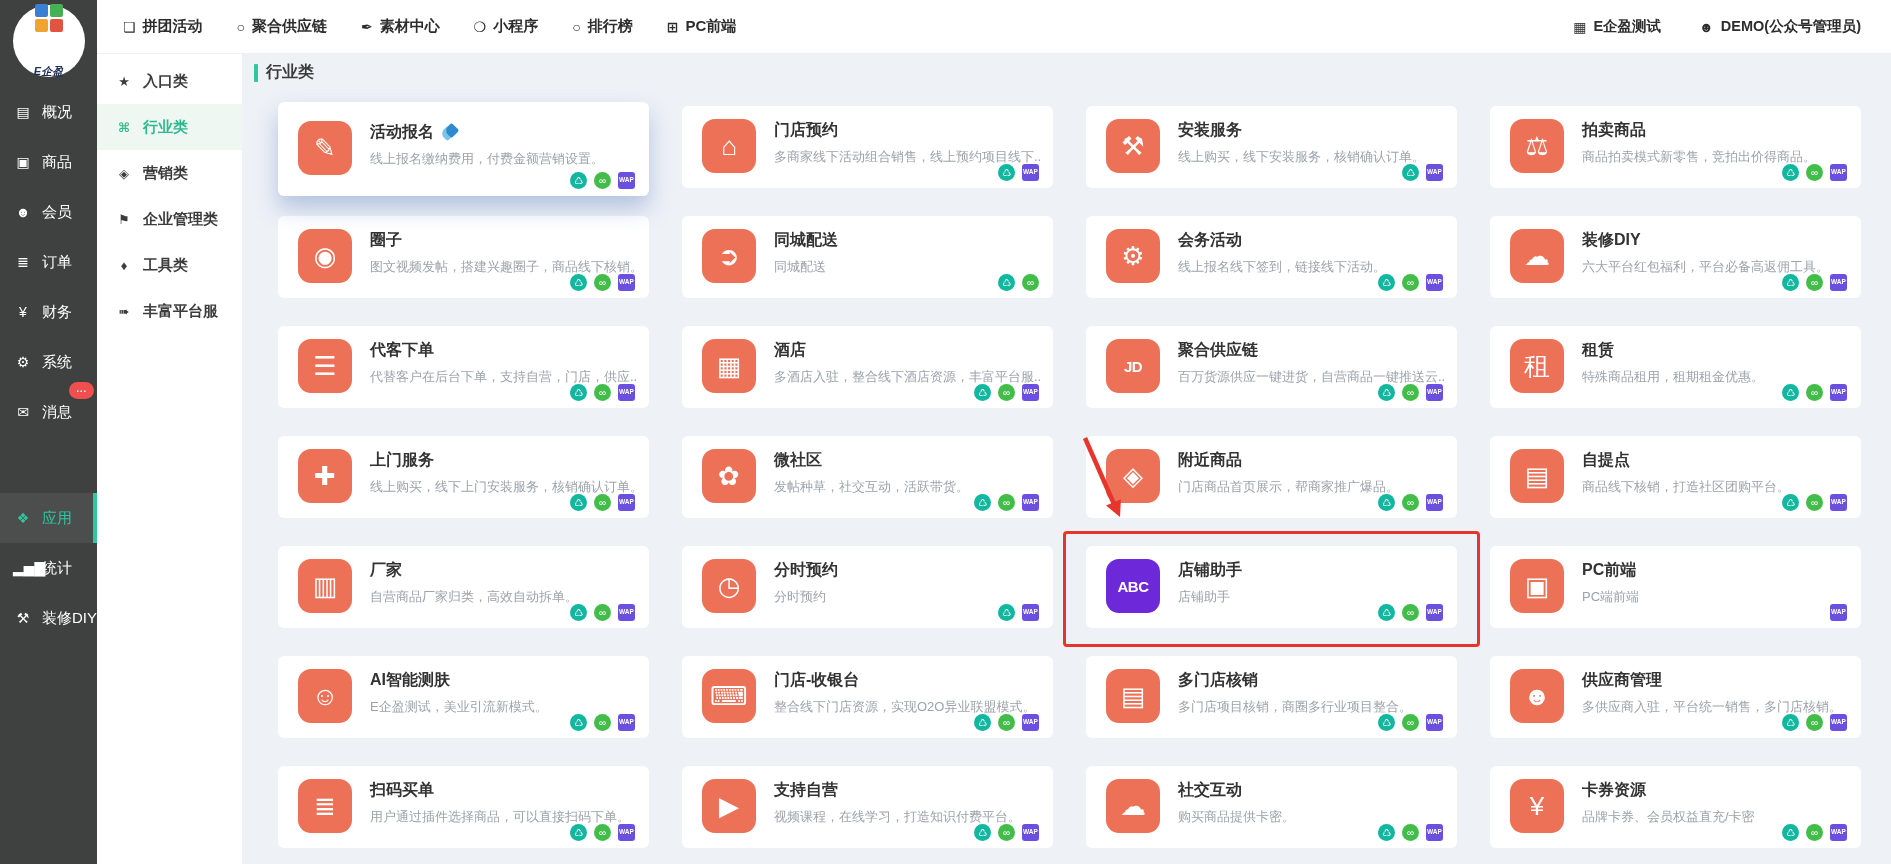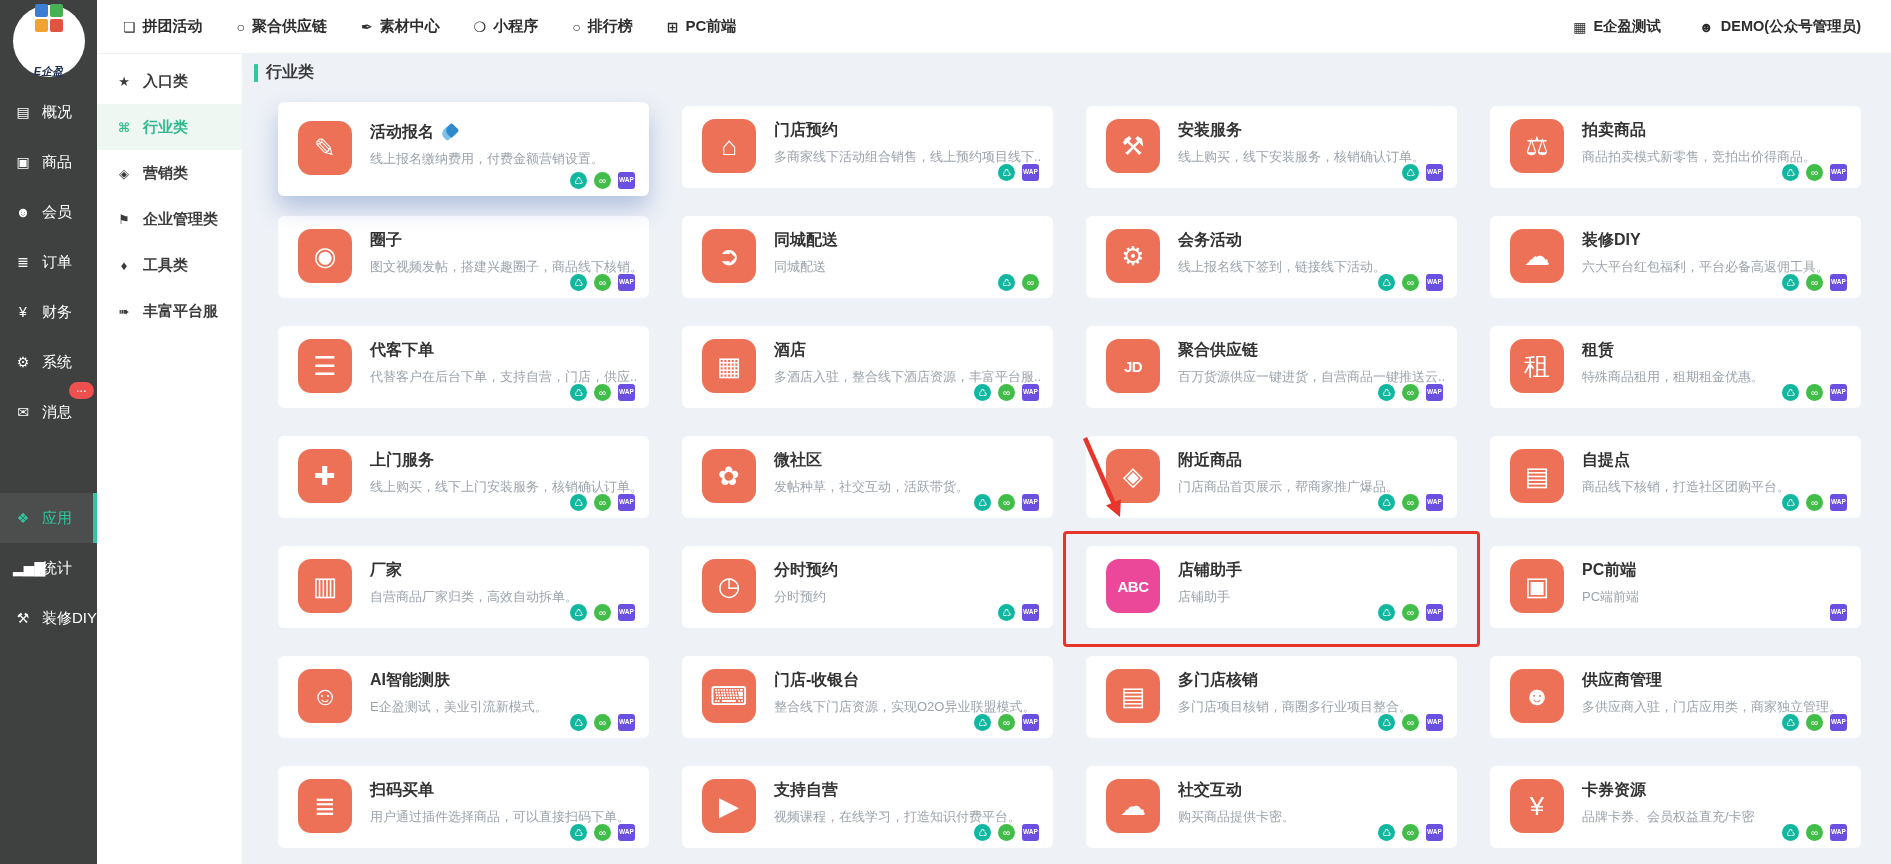--- a/index.html
+++ b/index.html
@@ -459,21 +459,21 @@
           <h3 class="card-title">
             <span>分时预约</span>
           </h3>
           <p class="card-desc">分时预约</p>
           <div class="platforms">
             <span class="pf miniprogram" style="background: rgb(18, 183, 160);">♺</span>
             <span class="pf wap" style="background: rgb(106, 79, 224);">WAP</span>
           </div>
         </article>
         <article class="card">
-          <div class="app-icon" style="background: #ec4899;">
+          <div class="app-icon" style="background: #6d28d9;">
             <span class="glyph txt">ABC</span>
           </div>
           <h3 class="card-title">
             <span>店铺助手</span>
           </h3>
           <p class="card-desc">店铺助手</p>
           <div class="platforms">
             <span class="pf miniprogram" style="background: rgb(18, 183, 160);">♺</span>
             <span class="pf h5" style="background: rgb(67, 189, 74);">∞</span>
             <span class="pf wap" style="background: rgb(106, 79, 224);">WAP</span>
@@ -533,21 +533,21 @@
             <span class="pf wap" style="background: rgb(106, 79, 224);">WAP</span>
           </div>
         </article>
         <article class="card">
           <div class="app-icon" style="background: rgb(236, 113, 86);">
             <span class="glyph">☻</span>
           </div>
           <h3 class="card-title">
             <span>供应商管理</span>
           </h3>
-          <p class="card-desc">多供应商入驻，门店应用类，商家独立管理。</p>
+          <p class="card-desc">多供应商入驻，平台统一销售，多门店核销。</p>
           <div class="platforms">
             <span class="pf miniprogram" style="background: rgb(18, 183, 160);">♺</span>
             <span class="pf h5" style="background: rgb(67, 189, 74);">∞</span>
             <span class="pf wap" style="background: rgb(106, 79, 224);">WAP</span>
           </div>
         </article>
         <article class="card">
           <div class="app-icon" style="background: rgb(236, 113, 86);">
             <span class="glyph">≣</span>
           </div>

